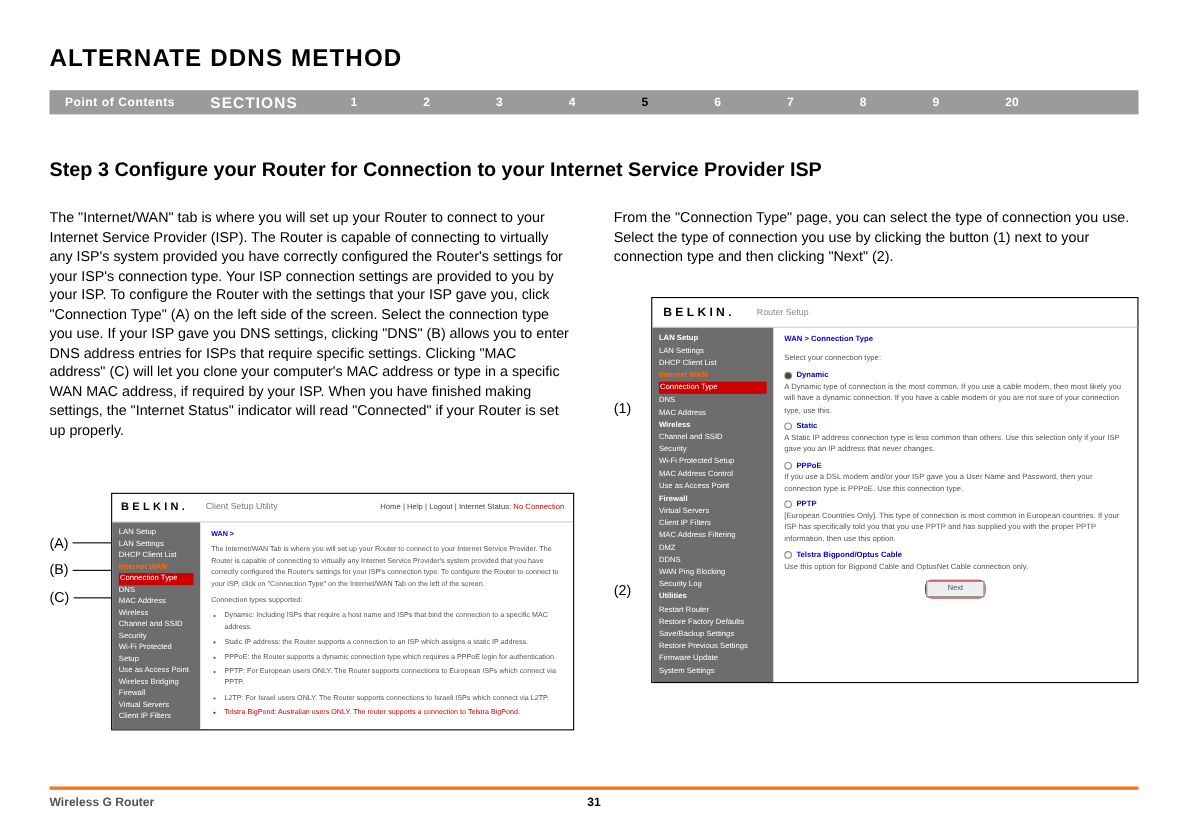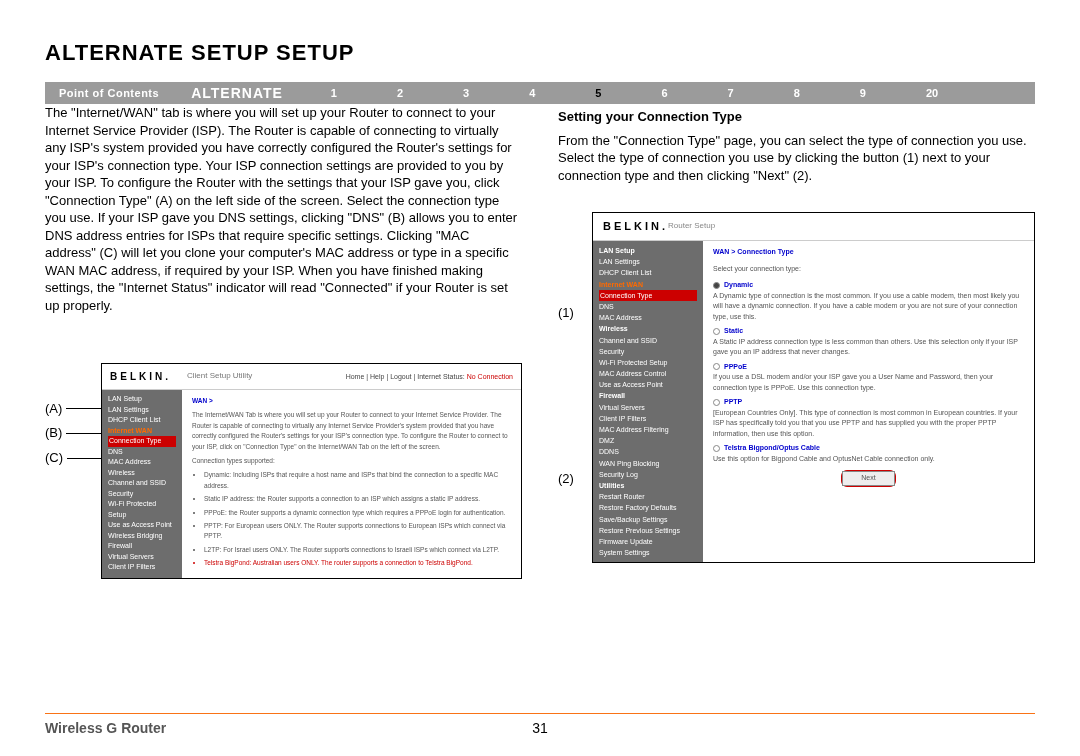--- a/index.html
+++ b/index.html
@@ -32,64 +32,65 @@
   .ss-main ul{list-style:disc;margin-left:12px}
   .ss-main li{margin-bottom:3px}
   .labels-wrap{display:flex;align-items:flex-start;margin-top:24px}
   .labels{width:56px;font-size:13px;line-height:1.9;padding-top:58px}
   .labels div{display:flex;align-items:center;gap:4px}
   .labels .line{height:1px;background:#000;flex:1}
   
   .ss2{border:1px solid #000;margin-top:18px;font-size:7px}
   .ss2-head{display:flex;align-items:center;padding:6px 10px;border-bottom:1px solid #ccc}
   .ss2-head .brand{font-weight:bold;letter-spacing:3px;font-size:11px}
-  .ss2-head .rs{color:#888;font-size:8px}
+  .ss2-head .rs{color:#888;margin-left:20px;font-size:8px}
   .ss2-row{display:flex}
   .ss2-side{background:#6d6d6d;color:#fff;width:110px;padding:4px 6px;line-height:1.6}
   .ss2-side .red{color:#ff6a00;font-weight:bold}
   .ss2-side .hl{background:#c00;color:#fff;padding:0 1px}
   .ss2-main{flex:1;padding:6px 10px;font-size:7px;line-height:1.5;color:#555}
   .ss2-main .bc{color:#00c;font-weight:bold}
   .ss2-main .opt{margin:4px 0}
   .ss2-main .opt .n{color:#00c;font-weight:bold}
   .ss2-main .radio{display:inline-block;width:7px;height:7px;border:1px solid #888;border-radius:50%;margin-right:4px;vertical-align:middle}
   .ss2-main .radio.sel{background:#444}
   .next-btn{display:inline-block;border:1px solid #888;background:#eee;padding:1px 18px;font-size:7px}
   .callout{display:flex;align-items:flex-start;gap:10px}
   .callout-nums{font-size:13px;position:relative;width:24px}
   .cn1{position:absolute;top:110px;left:0}
   .cn2{position:absolute;top:276px;left:0}
   .callout-box{border:1px solid #c00;border-radius:6px;padding:0;display:inline-block}
-  .footer{position:absolute;left:45px;right:45px;bottom:20px;display:flex;align-items:center;font-size:14px;border-top:1px solid #f97316;padding-top:6px}
+  .footer{position:absolute;left:45px;right:45px;bottom:20px;display:flex;align-items:center;font-size:11px;border-top:3px solid #f97316;padding-top:6px}
   .footer .prod{font-weight:bold;color:#555}
-  .footer .pn{position:absolute;left:50%;transform:translateX(-50%);font-weight:normal}
+  .footer .pn{position:absolute;left:50%;transform:translateX(-50%);font-weight:bold}
 </style>
 </head>
 <body>
 
 <div class="page">
-  <h1 class="page-title">ALTERNATE SETUP SETUP</h1>
+  <h1 class="page-title">ALTERNATE DDNS METHOD</h1>
 
   <div class="navbar">
     <div class="toc">Point of Contents</div>
-    <div class="sections">ALTERNATE</div>
+    <div class="sections">SECTIONS</div>
     <div class="nums">
       <span>1</span>
       <span>2</span>
       <span>3</span>
       <span>4</span>
       <span class="cur">5</span>
       <span>6</span>
       <span>7</span>
       <span>8</span>
       <span>9</span>
       <span>20</span>
     </div>
   </div>
 
+  <h2 class="step">Step 3 Configure your Router for Connection to your Internet Service Provider ISP</h2>
 
   <div class="cols">
 
     <div class="col">
       <p>The "Internet/WAN" tab is where you will set up your Router to connect to your Internet Service Provider (ISP). The Router is capable of connecting to virtually any ISP's system provided you have correctly configured the Router's settings for your ISP's connection type. Your ISP connection settings are provided to you by your ISP. To configure the Router with the settings that your ISP gave you, click "Connection Type" (A) on the left side of the screen. Select the connection type you use. If your ISP gave you DNS settings, clicking "DNS" (B) allows you to enter DNS address entries for ISPs that require specific settings. Clicking "MAC address" (C) will let you clone your computer's MAC address or type in a specific WAN MAC address, if required by your ISP. When you have finished making settings, the "Internet Status" indicator will read "Connected" if your Router is set up properly.</p>
 
       <div class="labels-wrap">
         <div class="labels">
           <div>
               <span>(A)</span>
@@ -142,21 +143,20 @@
                 <li>L2TP: For Israel users ONLY. The Router supports connections to Israeli ISPs which connect via L2TP.</li>
                 <li style="color:#c00">Telstra BigPond: Australian users ONLY. The router supports a connection to Telstra BigPond.</li>
               </ul>
             </div>
           </div>
         </div>
       </div>
     </div>
 
     <div class="col">
-      <div class="subhead">Setting your Connection Type</div>
       <p>From the "Connection Type" page, you can select the type of connection you use. Select the type of connection you use by clicking the button (1) next to your connection type and then clicking "Next" (2).</p>
 
       <div class="callout">
         <div class="callout-nums">
           <div class="cn1">(1)</div>
           <div class="cn2">(2)</div>
         </div>
 
         <div class="ss2" style="flex:1">
           <div class="ss2-head">

